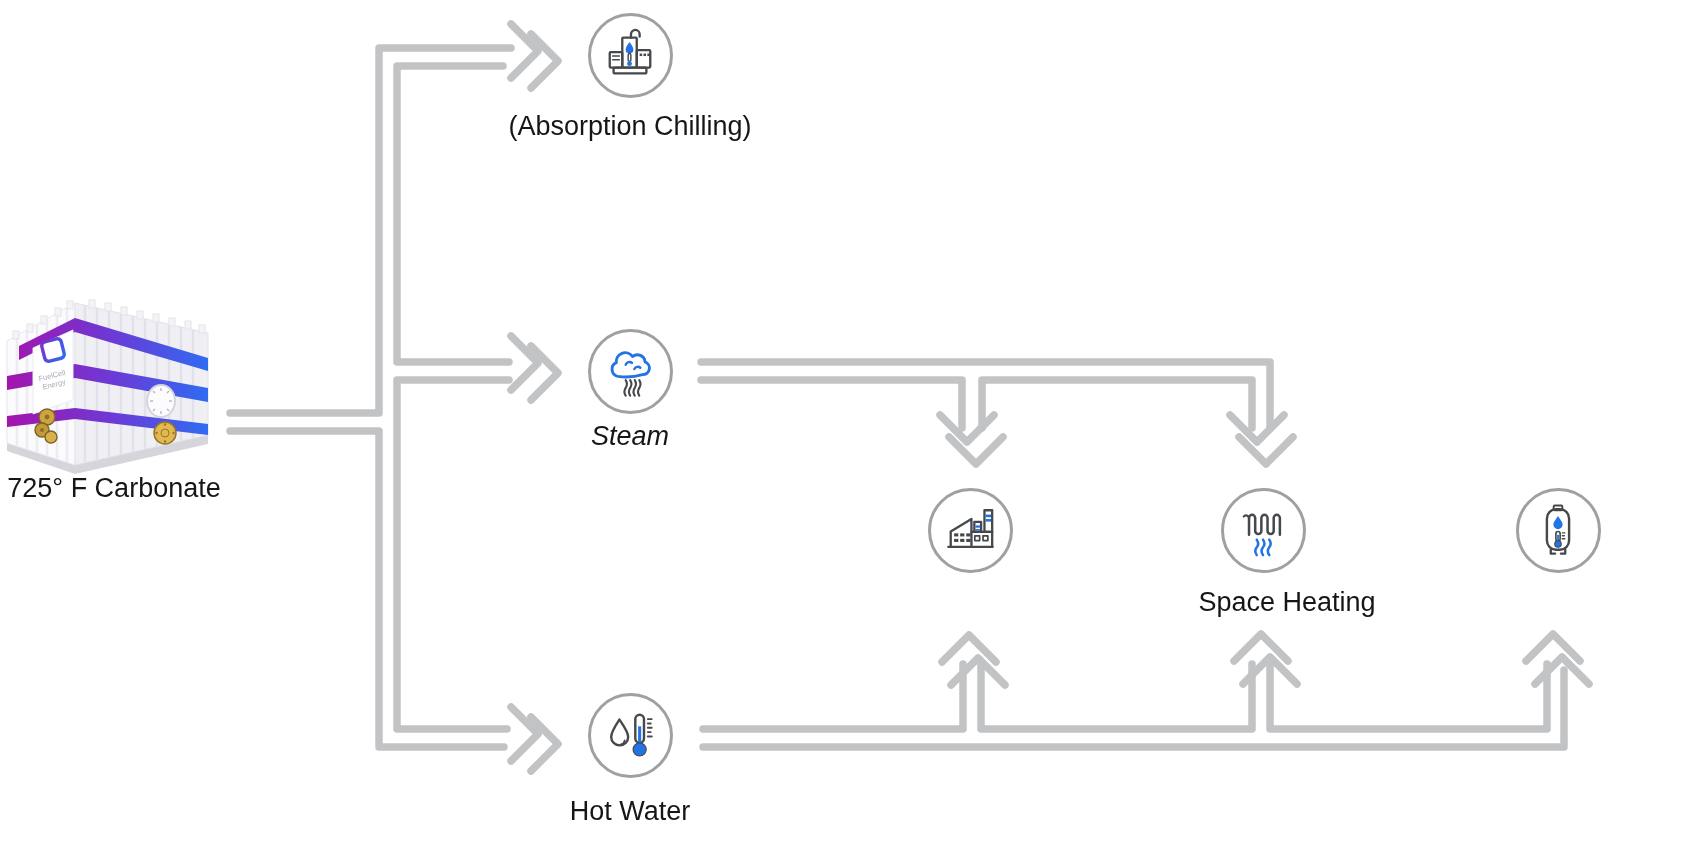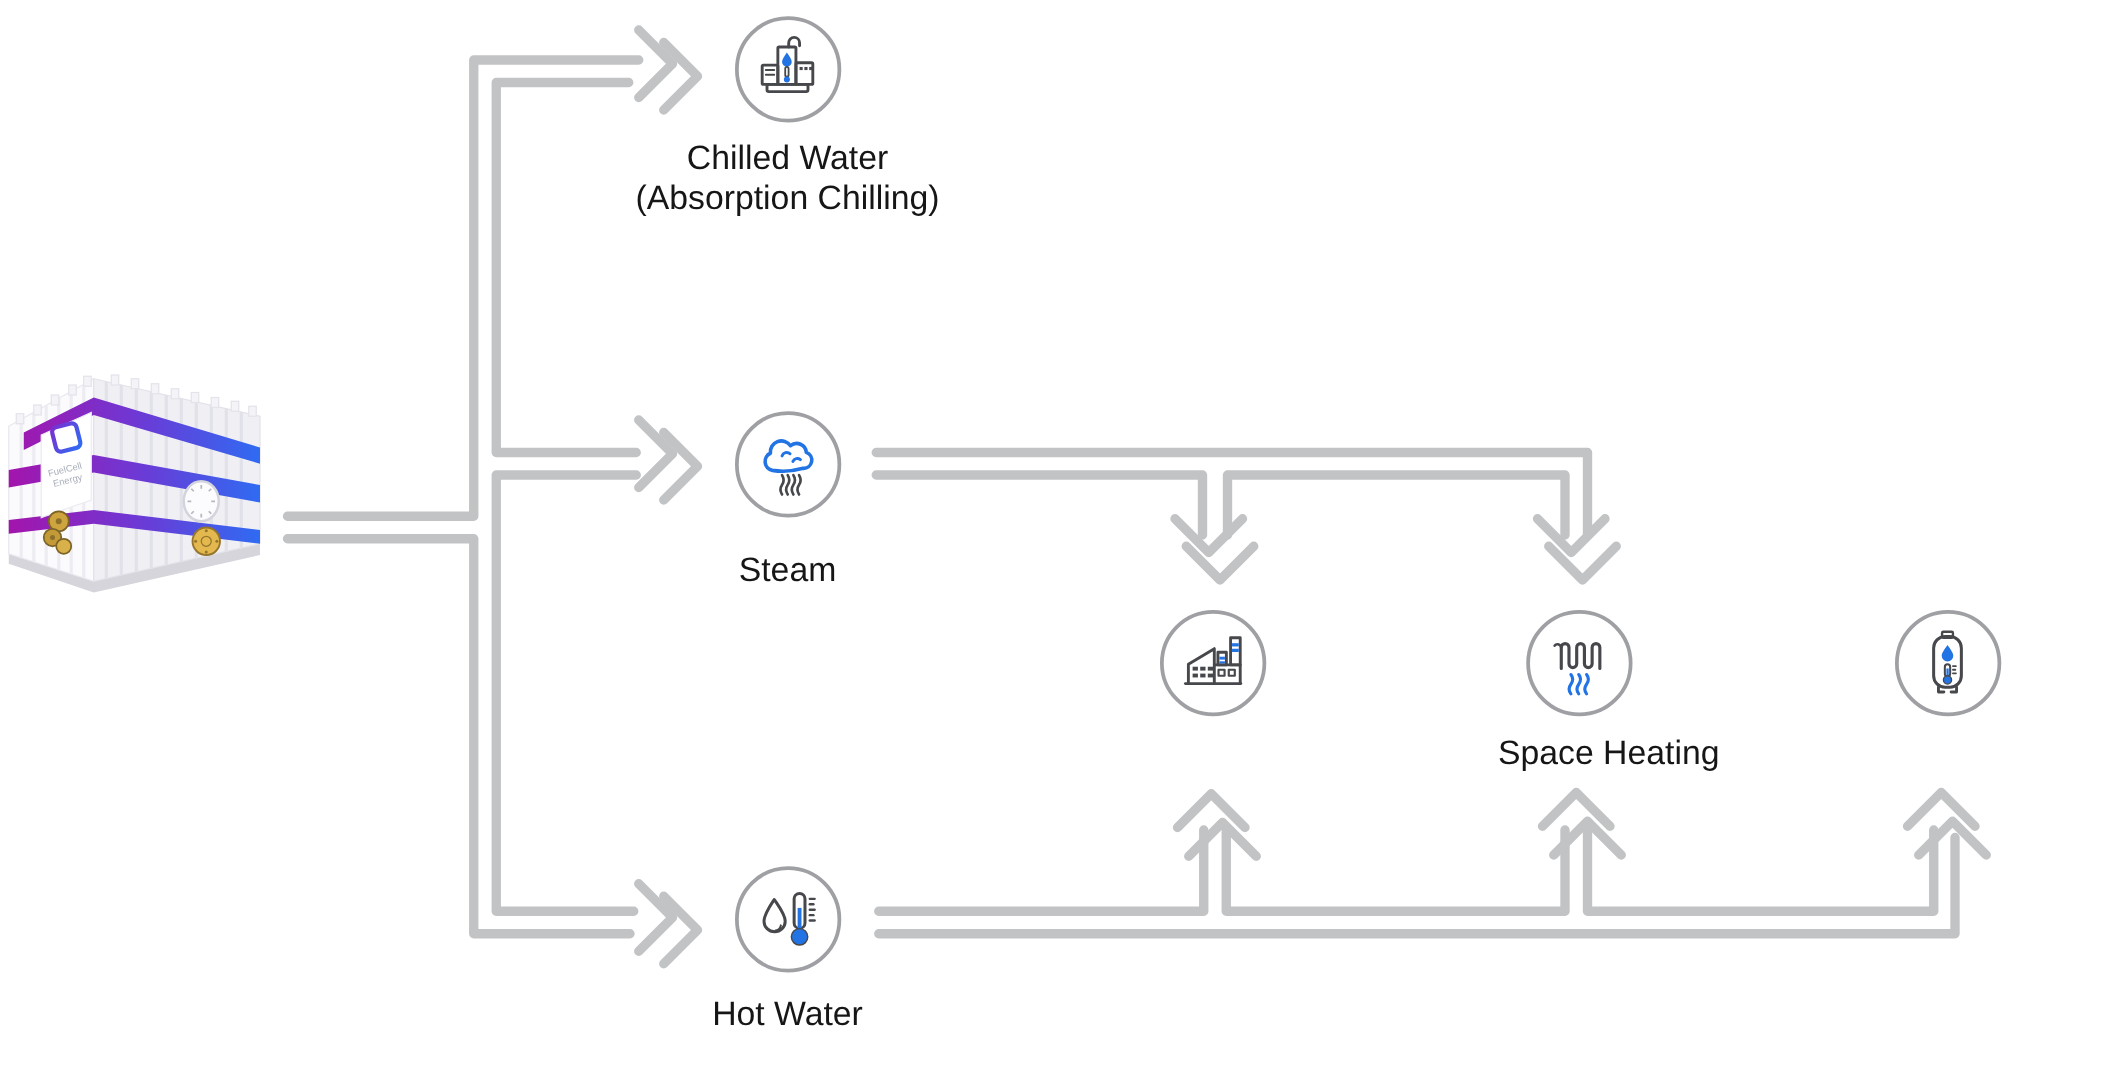--- a/index.html
+++ b/index.html
@@ -185,20 +185,21 @@
         <circle cx="42" cy="129" r="8" fill="#cda43e" stroke="#7c6326" stroke-width="1.4"></circle>
         <circle cx="37" cy="142" r="7" fill="#c39a38" stroke="#7c6326" stroke-width="1.4"></circle>
         <circle cx="46" cy="149" r="6" fill="#d8b14a" stroke="#7c6326" stroke-width="1.4"></circle>
         <circle cx="42" cy="129" r="2.4" fill="#8d6f2c"></circle>
           <circle cx="37" cy="142" r="2" fill="#8d6f2c"></circle>
       </g>
     </svg>
   </div>
 
   <div class="lbl" style="left:114px;top:472px;">
+    <span>725° F Carbonate</span>
   </div>
 
   <div class="circle" style="left:587.5px;top:12.5px;">
     <svg width="54" height="54" viewBox="0 0 56 56">
       <g class="ic-dark" stroke-width="2.4">
         <path d="M29 10 V6.5 a4.5 4.5 0 0 1 9 0 V9"></path>
         <rect x="20" y="10" width="15" height="31" rx="1"></rect>
         <rect x="7" y="25" width="13" height="16" rx="1"></rect>
         <rect x="35" y="23" width="14" height="18" rx="1"></rect>
         <rect x="11" y="41" width="34" height="6" rx="1.5"></rect>
@@ -208,38 +209,37 @@
         <rect x="38" y="26.5" width="2.6" height="2.6"></rect>
           <rect x="42" y="26.5" width="2.6" height="2.6"></rect>
         <rect x="46" y="26.5" width="2.6" height="2.6"></rect>
       </g>
       <path class="ic-blue-f" d="M27.5 14.5 c-2.5 3.6 -4 5.8 -4 7.8 a4 4 0 0 0 8 0 c0 -2 -1.5 -4.2 -4 -7.8 z"></path>
       <rect x="26.1" y="26.5" width="2.8" height="8" rx="1.4" class="ic-dark" stroke-width="1.5"></rect>
       <circle cx="27.5" cy="37" r="2.5" class="ic-blue-f"></circle>
     </svg>
   </div>
   <div class="lbl" style="left:630px;top:110px;">
-    <span>Chilled Water</span>
     <span>(Absorption Chilling)</span>
   </div>
 
   <div class="circle" style="left:587.5px;top:328.5px;">
     <svg width="54" height="54" viewBox="0 0 56 56">
       <path class="ic-blue" stroke-width="3" d="M15.5 33.5 A7.5 7.5 0 0 1 13.8 19.3 A9.2 9.2 0 0 1 30.5 13 A8 8 0 0 1 43.6 18.6 A6.8 6.8 0 0 1 41 31.8 Q 28 35.5 15.5 33.5 Z"></path>
       <path class="ic-blue" stroke-width="2.5" d="M23.5 21.5 a4 4 0 0 1 6.6 -1.8"></path>
       <path class="ic-blue" stroke-width="2.5" d="M32.5 26 a4 4 0 0 1 6.2 -1.4"></path>
       <g class="ic-dark" stroke-width="2.2">
         <path d="M23.5 37.5 q2.6 4 0 8 q-2.6 4 0 8"></path>
         <path d="M28.2 37.5 q2.6 4 0 8 q-2.6 4 0 8"></path>
         <path d="M32.9 37.5 q2.6 4 0 8 q-2.6 4 0 8"></path>
         <path d="M37.6 37.5 q2.6 4 0 8 q-2.6 4 0 8"></path>
       </g>
     </svg>
   </div>
-  <div class="lbl" style="left:630px;top:440px;">
+  <div class="lbl" style="left:630px;top:420px;font-style:italic;">
     <span>Steam</span>
   </div>
 
   <div class="circle" style="left:587.5px;top:692.5px;">
     <svg width="54" height="54" viewBox="0 0 56 56">
       <path class="ic-dark" stroke-width="2.5" d="M17 12 C 13 18 8.5 24.5 8.5 30 a8.8 8.8 0 0 0 17.6 0 C 26.1 24.5 21 18 17 12 Z"></path>
       <path class="ic-dark" stroke-width="1.7" d="M22.5 33.5 a5.5 5.5 0 0 1 -4.5 4.3"></path>
       <rect x="33.5" y="7" width="9" height="29" rx="4.5" class="ic-dark" stroke-width="2.5" fill="#fff"></rect>
       <rect x="36.4" y="19" width="3.2" height="17" class="ic-blue-f"></rect>
       <circle cx="38" cy="43" r="6.8" class="ic-blue-f" stroke="#46484c" stroke-width="1.2"></circle>

